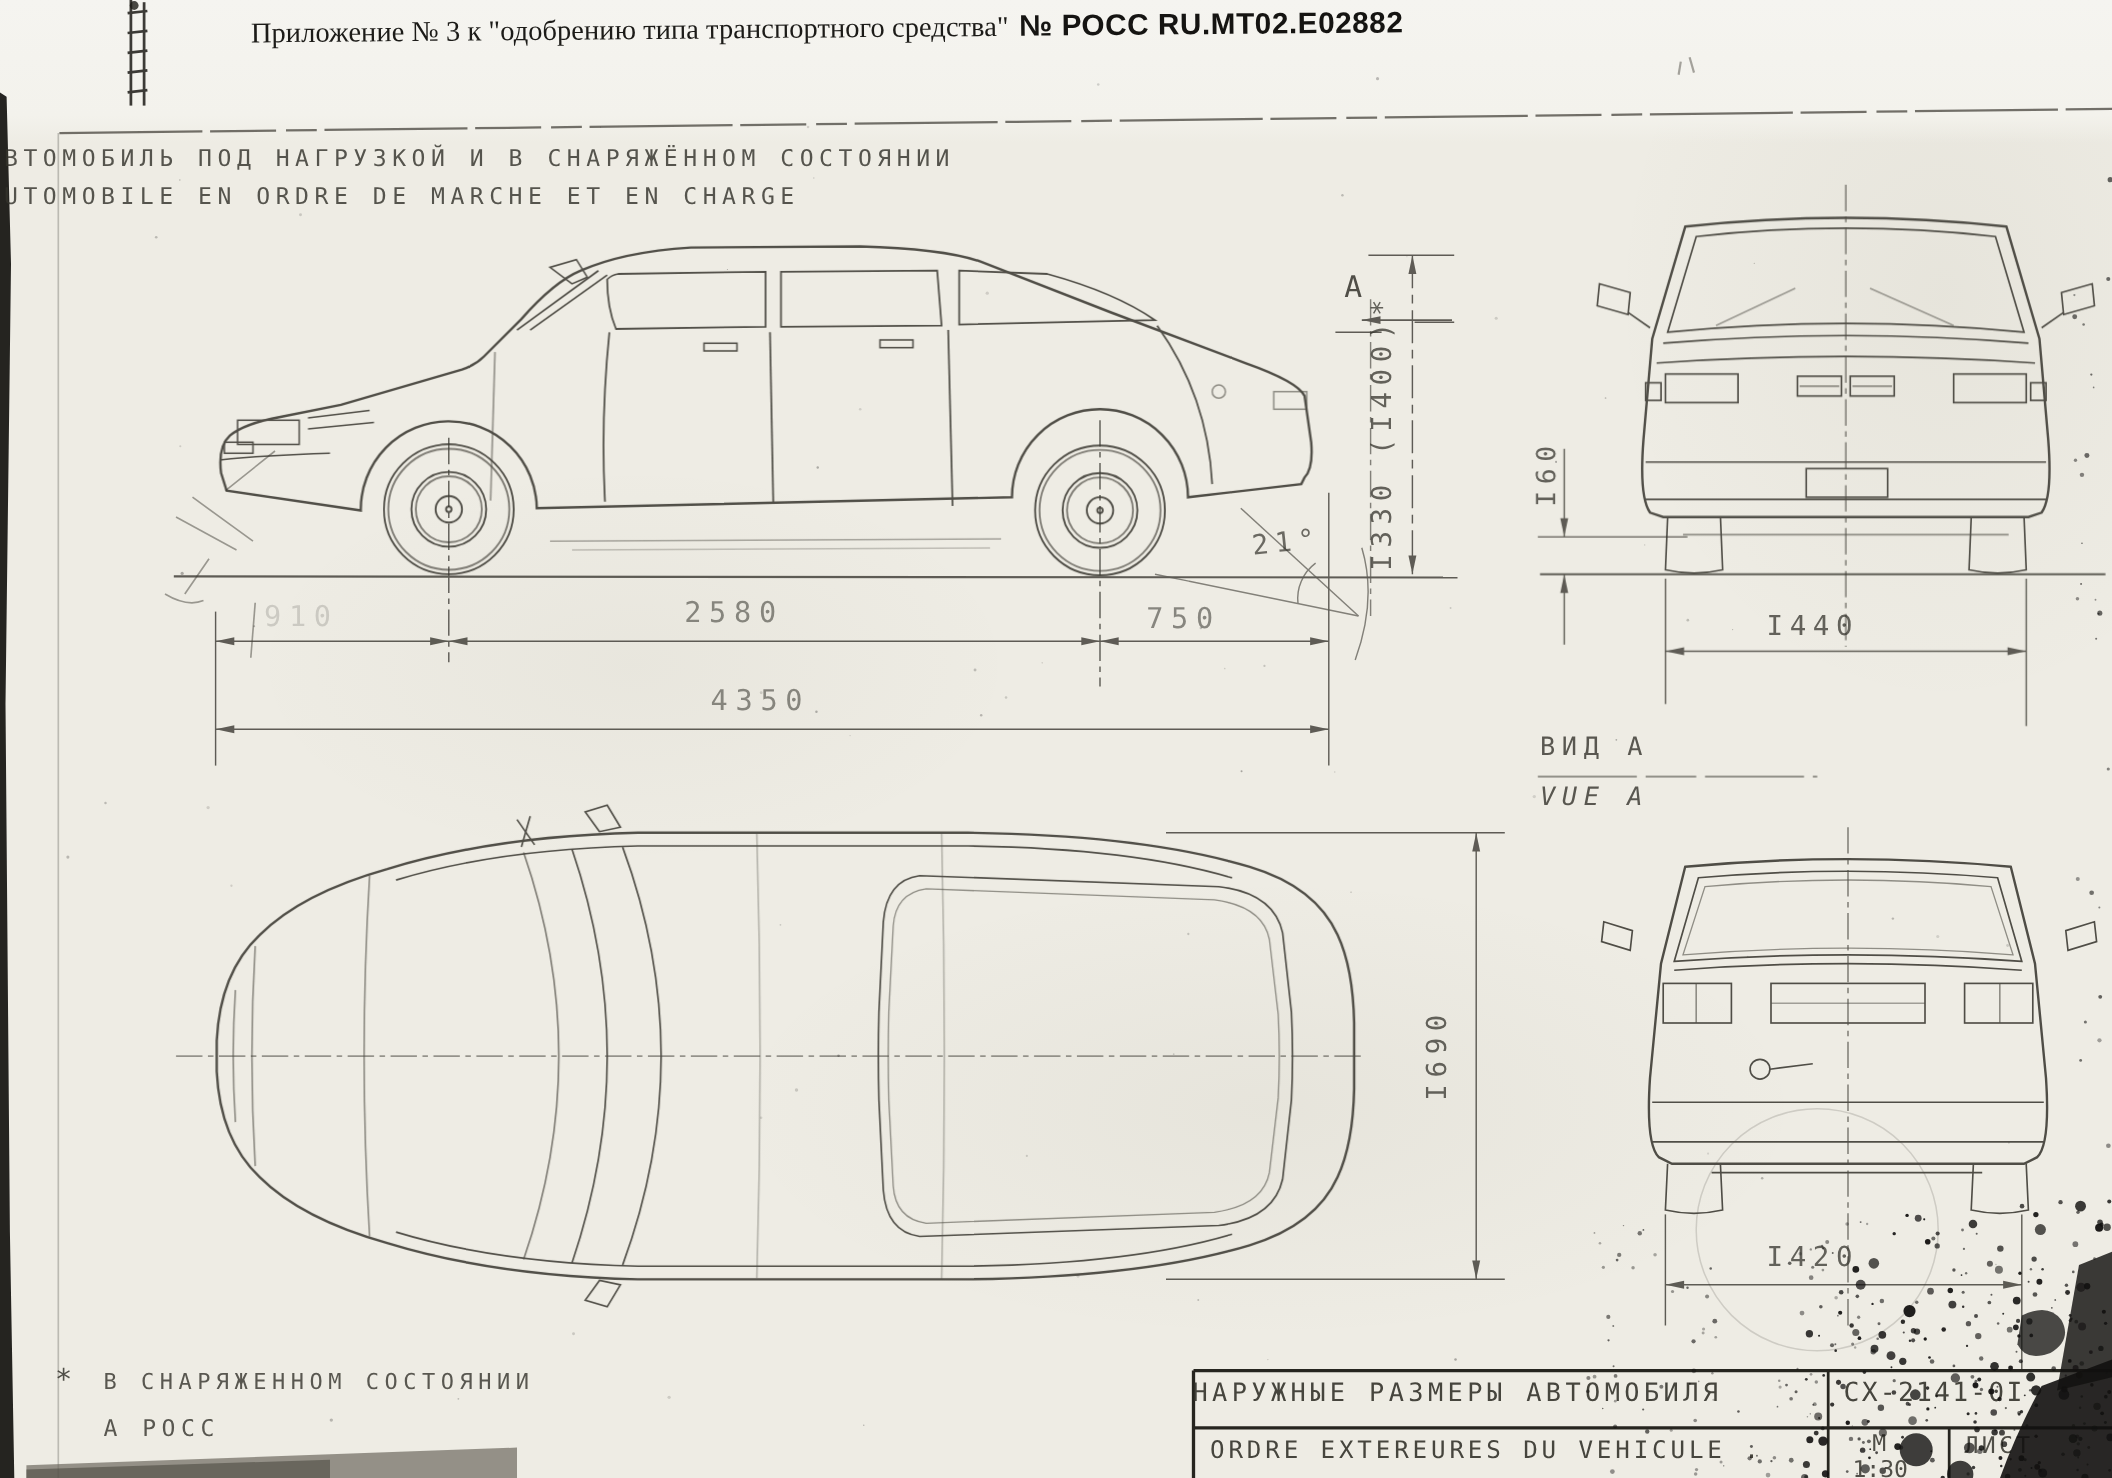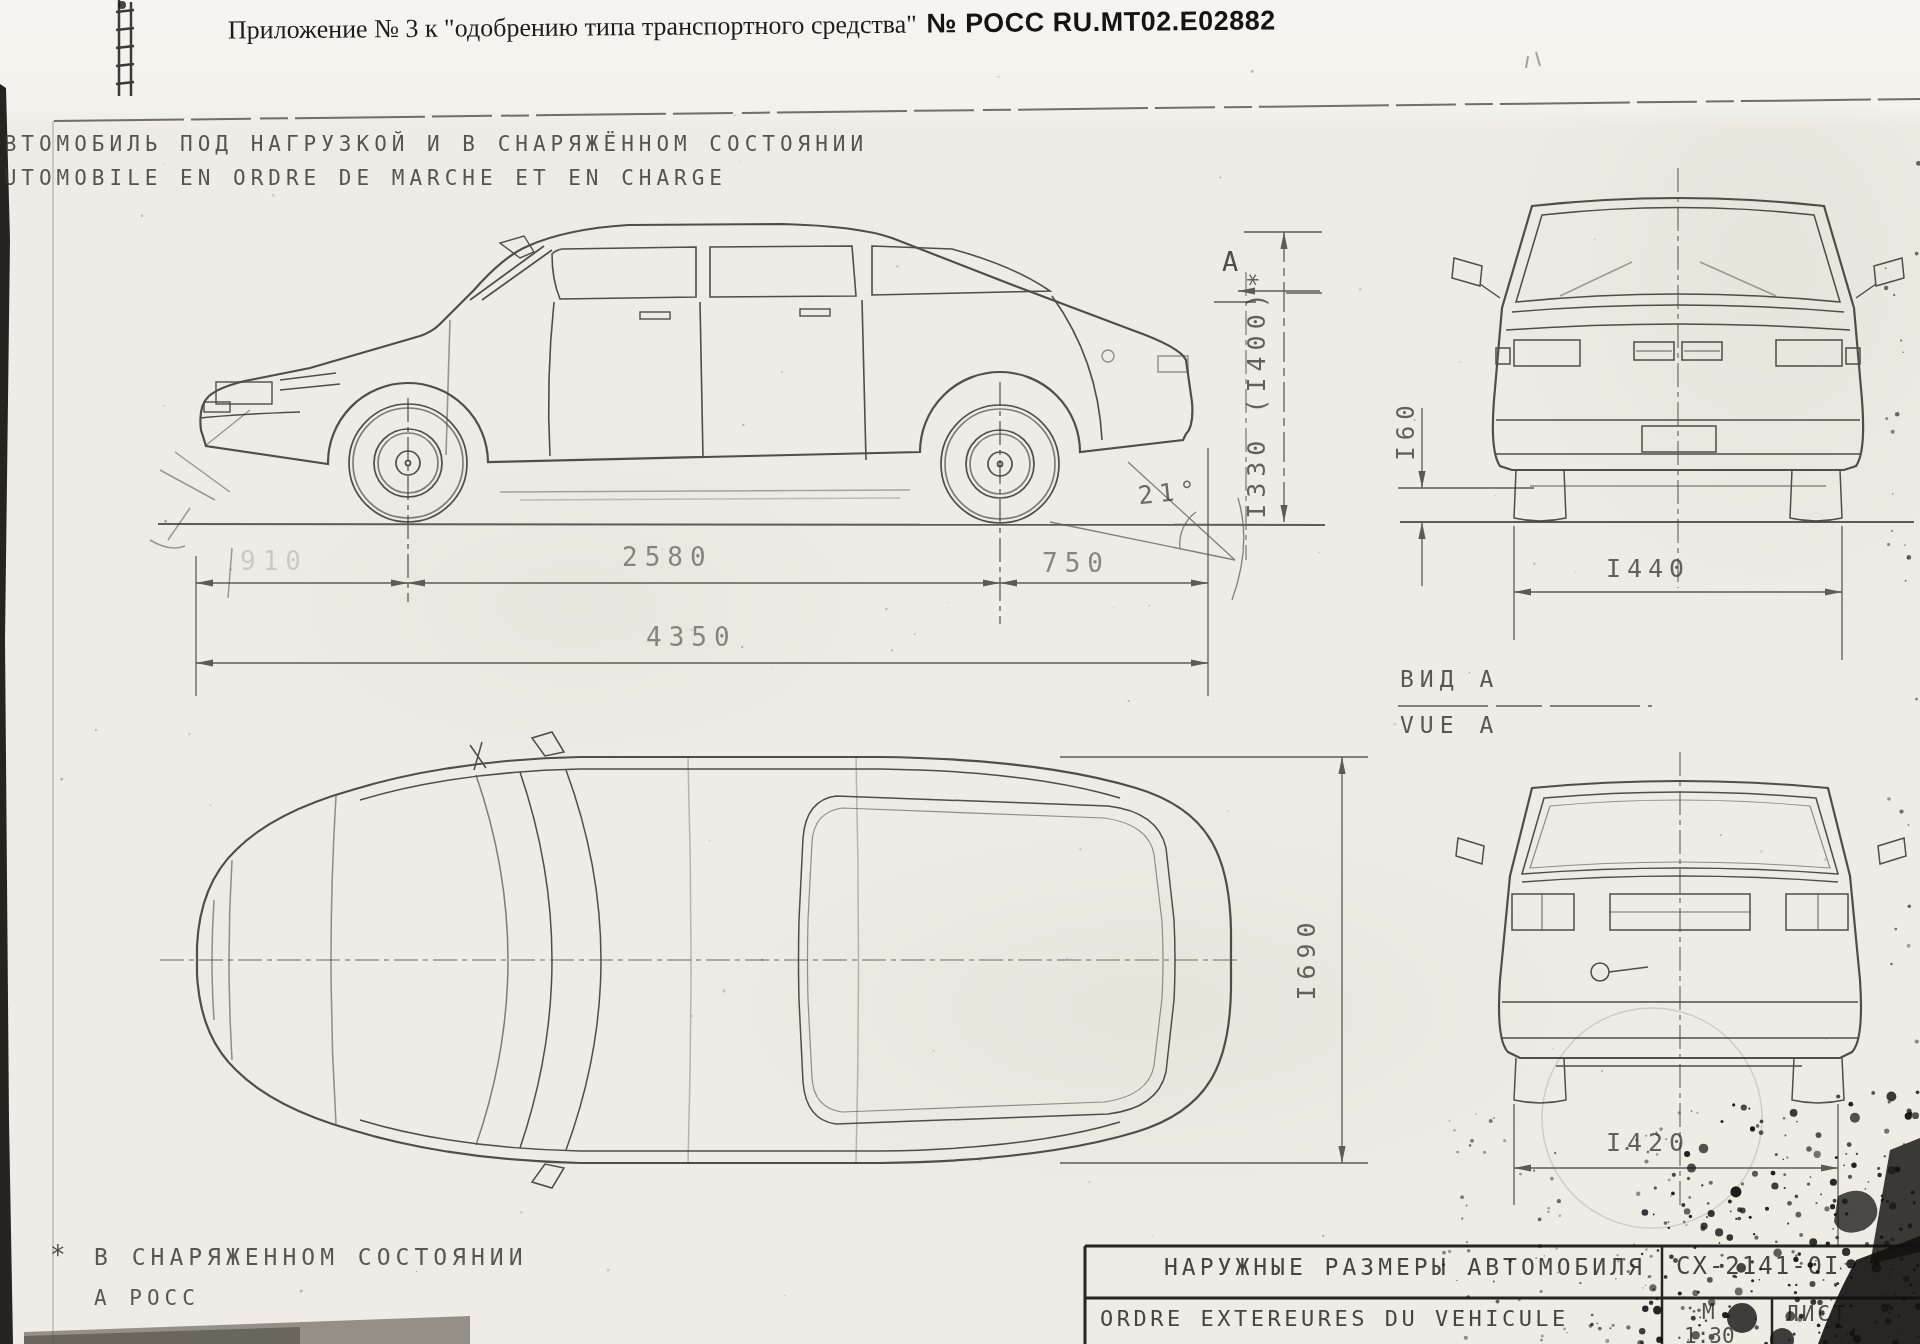--- a/index.html
+++ b/index.html
@@ -296,30 +296,30 @@
   <div class="abs mono dim" style="left:622px;top:542px;">2580</div>
   <div class="abs mono dim" style="left:1042px;top:548px;">750</div>
   <div class="abs mono dim" style="left:622px;top:622px;margin-left:24px;">4350</div>
   <div class="abs mono dim-sm" style="left:1138px;top:478px;transform:rotate(-6deg);opacity:.7;">21°</div>
   <div class="abs mono" style="left:1222px;top:246px;font-size:27px;opacity:.85;">A</div>
   <div class="abs mono dim-sm rot" style="left:1096px;top:378px;width:320px;">I330 (I400)*</div>
 
   <div class="abs mono dim-sm rot" style="left:1336px;top:416px;width:140px;font-size:24px;">I60</div>
   <div class="abs mono dim-sm" style="left:1560px;top:554px;width:176px;text-align:center;">I440</div>
   <div class="abs mono" style="left:1400px;top:666px;font-size:23px;letter-spacing:6px;opacity:.8;">ВИД А</div>
-  <div class="abs mono" style="left:1400px;top:712px;font-size:23px;letter-spacing:6px;opacity:.8;">VUE A</div>
+  <div class="abs mono" style="left:1400px;top:712px;font-size:23px;letter-spacing:6px;opacity:.8;font-style:italic;">VUE A</div>
 
   <div class="abs mono dim-sm rot" style="left:1146px;top:944px;width:320px;">I690</div>
   <div class="abs mono dim-sm" style="left:1560px;top:1128px;width:176px;text-align:center;">I420</div>
 
   <div class="abs mono" style="left:50px;top:1240px;font-size:26px;opacity:.85;">*</div>
-  <div class="abs mono" style="left:94px;top:1244px;font-size:23px;letter-spacing:5px;opacity:.8;">В СНАРЯЖЕННОМ СОСТОЯНИИ</div>
+  <div class="abs mono" style="left:94px;top:1244px;font-size:20px;letter-spacing:5px;opacity:.8;">В СНАРЯЖЕННОМ СОСТОЯНИИ</div>
   <div class="abs mono" style="left:94px;top:1286px;font-size:21px;letter-spacing:5px;opacity:.8;">A РОСС</div>
 
-  <div class="abs mono tb" style="left:1164px;top:1254px;">НАРУЖНЫЕ РАЗМЕРЫ АВТОМОБИЛЯ</div>
+  <div class="abs mono tb" style="left:1084px;top:1254px;">НАРУЖНЫЕ РАЗМЕРЫ АВТОМОБИЛЯ</div>
   <div class="abs mono tb" style="left:1676px;top:1252px;font-size:24px;letter-spacing:2px;">CX-2141-0I</div>
   <div class="abs mono tb" style="left:1100px;top:1306px;font-size:22px;letter-spacing:3.5px;">ORDRE EXTEREURES DU VEHICULE .</div>
   <div class="abs mono" style="left:1702px;top:1300px;font-size:21px;opacity:.85;">М</div>
   <div class="abs mono" style="left:1684px;top:1324px;font-size:21px;opacity:.85;">1:30</div>
   <div class="abs mono" style="left:1786px;top:1302px;font-size:21px;letter-spacing:3px;opacity:.85;">ЛИСТ</div>
 
   <svg id="noise-svg" width="1920" height="1344" viewBox="0 0 1920 1344" style="pointer-events:none;">
     <g fill="#121110">
       <path d="M1856,1260 L1920,1236 L1920,1344 L1818,1344 Q1834,1300 1856,1260 Z" opacity=".9"></path>
       <path d="M1890,1150 L1920,1138 L1920,1252 L1870,1264 Z" opacity=".82"></path>

